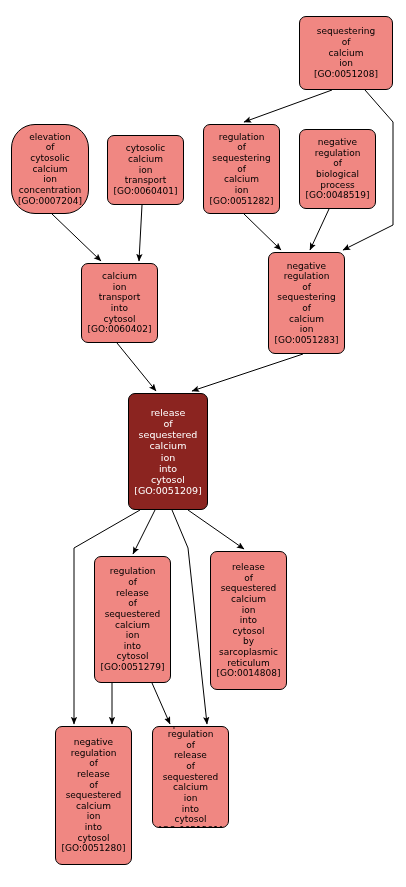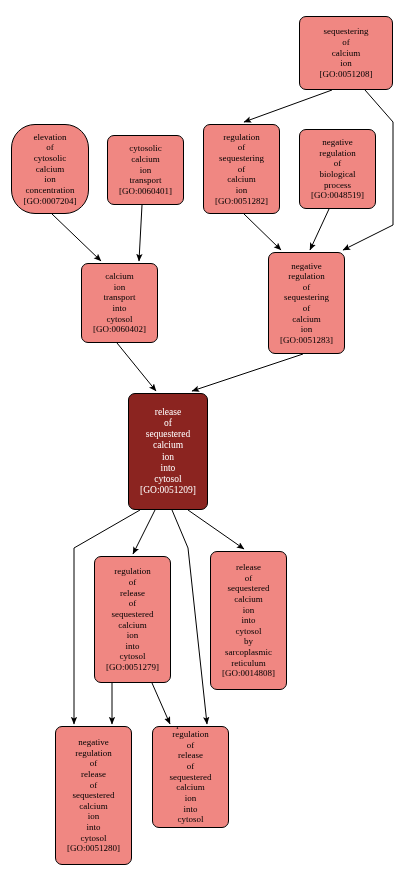--- a/index.html
+++ b/index.html
@@ -3,21 +3,21 @@
 <meta charset="utf-8">
 <style>
   html,body{margin:0;padding:0;background:#ffffff;}
   body{width:406px;height:887px;overflow:hidden;
        font-family:"DejaVu Sans","Liberation Sans",sans-serif;}
   #graph{position:relative;width:406px;height:887px;}
   svg#edges{position:absolute;left:0;top:0;width:406px;height:887px;}
   .node{position:absolute;box-sizing:border-box;border:1px solid #000;
         border-radius:7px;display:flex;align-items:center;justify-content:center;
         text-align:center;line-height:1.18;overflow:hidden;}
-  .node .lbl{display:block;padding:0 2px;font-family:Liberation Serif, serif;}
+  .node .lbl{display:block;padding:0 2px;}
   .node.normal{background:#F08782;color:#000;}
   .node.focus{background:#8B2420;color:#ffffff;}
 </style>
 </head>
 <body>
 
 <div id="graph">
   <svg id="edges" viewBox="0 0 406 887" xmlns="http://www.w3.org/2000/svg">
     <defs>
       <marker id="arrow" markerWidth="9" markerHeight="9" refX="7.2" refY="3.2" orient="auto" markerUnits="strokeWidth">

